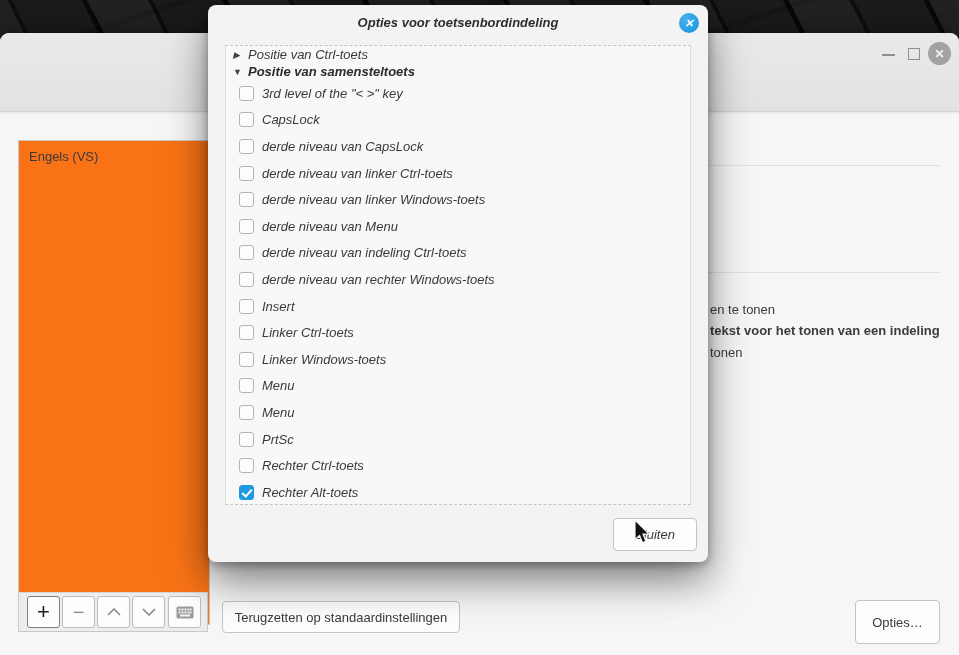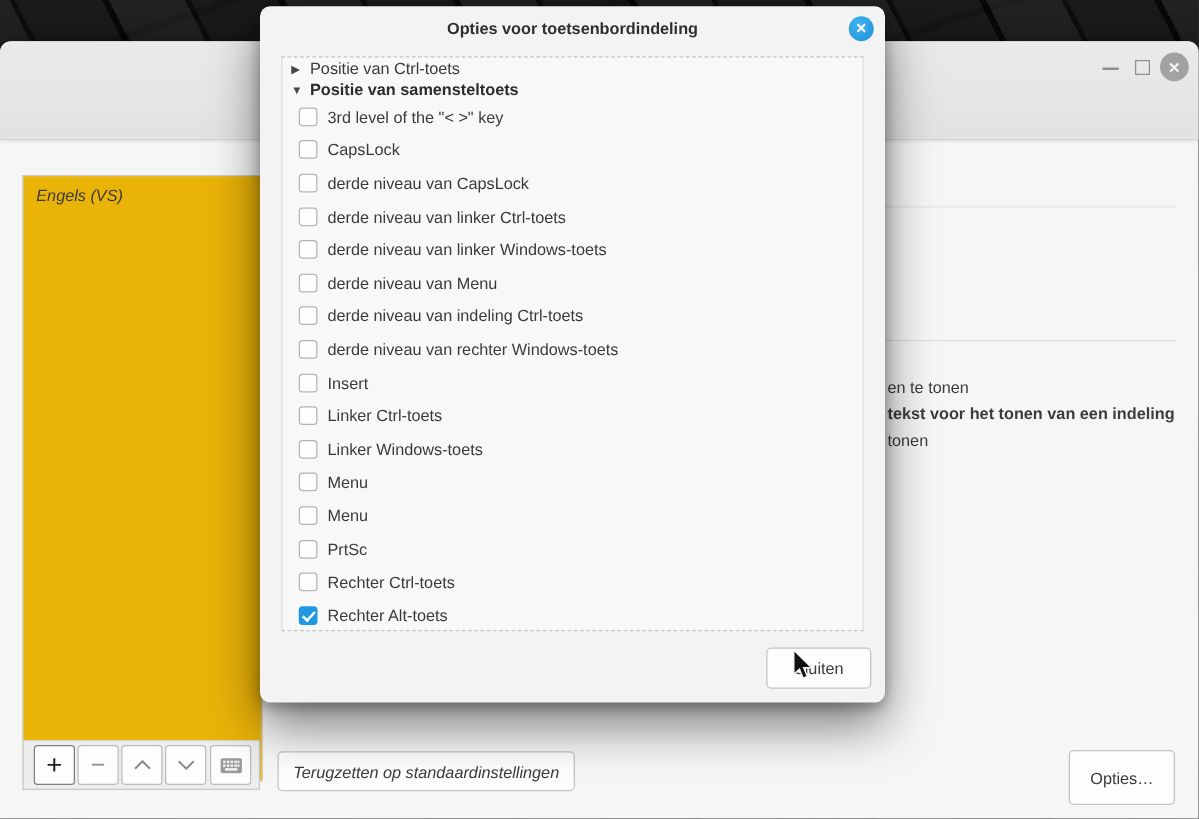--- a/index.html
+++ b/index.html
@@ -31,21 +31,21 @@
   .wc-min { position:absolute; right:56px; top:12px; width:13px; height:2px; background:#8f8f8f; cursor:default; }
   .wc-max { position:absolute; right:31px; top:6px; width:12px; height:12px; border:1px solid #8f8f8f; background:transparent; }
   .wc-close {
     position:absolute; right:0; top:0; width:23px; height:23px; border-radius:50%;
     background:#a2a2a2; color:#f4f4f4; font-size:12px; font-weight:bold;
     display:flex; align-items:center; justify-content:center; line-height:1;
   }
 
   .layout-list {
     position:absolute; left:18px; top:107px; width:192px; height:485px;
-    background:#eab308; border:1px solid #c9c9c9;font-style:italic;
+    background:#f97316; border:1px solid #c9c9c9;
   }
   .layout-item { padding:8px 10px; font-size:13px; color:#3a3a3a; }
 
   .inline-toolbar {
     position:absolute; left:18px; top:559px; width:190px; height:40px;
     background:#ededed; border:1px solid #c9c9c9; border-top:1px solid #d6d6d6;
   }
   .tb-btn {
     position:absolute; top:3px; width:33px; height:32px;
     background:#fdfdfd; border:1px solid #bdbdbd; border-radius:3px;
@@ -57,36 +57,37 @@
   .tb-btn.up { left:78px; }
   .tb-btn.down { left:113px; }
   .tb-btn.kbd { left:149px; }
   .tb-btn svg { display:block; }
 
   .btn {
     background:#fdfdfd; border:1px solid #c3c3c3; border-radius:4px;
     font-size:13px; color:#3a3a3a; font-family:"Liberation Sans", sans-serif;
     display:flex; align-items:center; justify-content:center;
   }
-  .reset-btn   { position:absolute; left:222px; top:568px; width:238px; height:32px;font-style:italic; }
+  .reset-btn   { position:absolute; left:222px; top:568px; width:238px; height:32px; }
   .options-btn { position:absolute; left:855px; top:567px; width:85px;  height:44px; }
 
   .sep { position:absolute; height:1px; background:#e2e2e2; left:420px; width:521px; }
   .sep.s1 { top:132px; }
   .sep.s2 { top:239px; }
 
   .clipped-text { position:absolute; left:710px; top:262px; width:249px; font-size:13px; color:#3c3c3c; }
   .clipped-text span { position:absolute; left:0; white-space:nowrap; }
   .ct-0 { top:7px; } .ct-1 { top:28px;font-weight:bold; } .ct-2 { top:50px; }
 
   
   .dialog {
     position:absolute; left:208px; top:5px; width:500px; height:557px;
     background:#f3f3f3; border-radius:8px; z-index:10;
     box-shadow:0 18px 40px rgba(0,0,0,.5), 0 3px 10px rgba(0,0,0,.3);
+    font-style:italic;
   }
   .dlg-title {
     position:absolute; left:0; top:0; width:100%; height:34px;
     display:flex; align-items:center; justify-content:center;
     font-size:13px; font-weight:bold; color:#2e2e2e;
   }
   .dlg-close {
     position:absolute; right:9px; top:8px; width:20px; height:20px; border-radius:50%;
     background:radial-gradient(circle at 35% 30%, #43b0ec, #1b93dd);
     color:#fff; font-size:11px; font-weight:bold;

